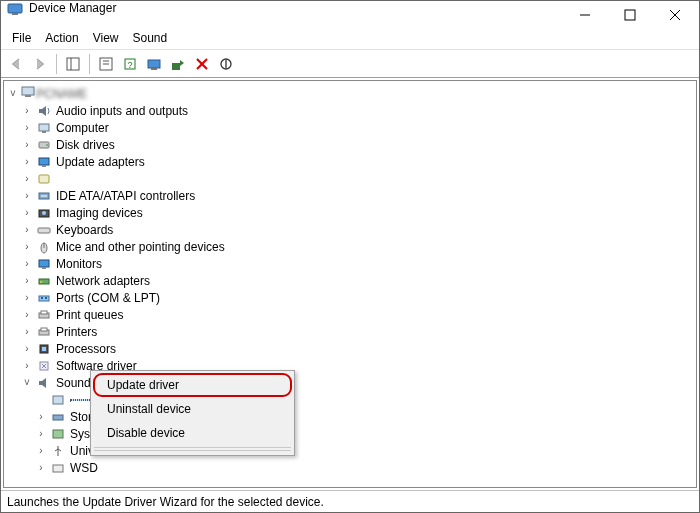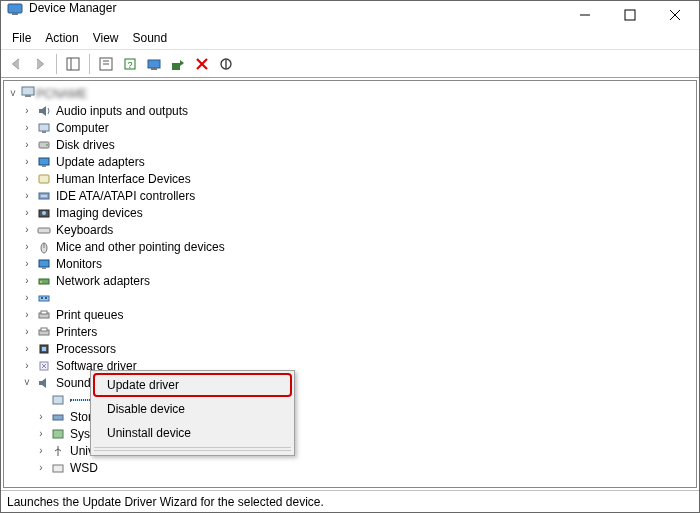--- a/index.html
+++ b/index.html
@@ -30,21 +30,21 @@
 .root .lbl { filter: blur(2.2px); color: #555; }
 .node { display: flex; align-items: center; height: 17px; padding-left: 14px; }
 .node .ic { width: 16px; height: 16px; margin: 0 4px 0 2px; display: flex; align-items: center; justify-content: center; }
 .sub { padding-left: 28px; }
 .sub .node { padding-left: 0; }
 .sel .lbl { background: #cde8ff; border: 1px dotted #555; padding: 0 20px 0 2px; }
 
 
 .ctx { position: absolute; left: 90px; top: 370px; width: 205px; background: #f0f0f0; border: 1px solid #a0a0a0; box-shadow: 2px 2px 4px rgba(0,0,0,0.25); padding: 2px; font-size: 12px; }
 .ctx .mi { padding: 5px 12px 5px 14px; }
-.ctx .mi.hl { border: 2.5px solid #c00; border-radius: 4px; padding: 3px 10px 3px 12px; }
+.ctx .mi.hl { border: 2.5px solid #c00; border-radius: 9px; padding: 3px 10px 3px 12px; }
 .ctx .sepline { height: 1px; background: #c8c8c8; margin: 2px 1px; }
 .ctx .mi.bold { font-weight: bold; }
 
 
 .status { height: 22px; border-top: 1px solid #c0c0c0; display: flex; align-items: center; padding: 0 6px; font-size: 12px; }
 
 
 svg { overflow: visible; }
 </style>
 </head>
@@ -198,21 +198,20 @@
           </span>
           <span class="lbl">Update adapters</span>
         </div>
         <div class="node">
           <span class="exp">›</span>
           <span class="ic">
             <svg width="14" height="14">
               <rect x="2" y="3" width="10" height="8" rx="1" fill="#eec" stroke="#a94"></rect>
             </svg>
           </span>
-          <span class="lbl">Human Interface Devices</span>
         </div>
         <div class="node">
           <span class="exp">›</span>
           <span class="ic">
             <svg width="14" height="14">
               <rect x="2" y="4" width="10" height="6" fill="#8ac" stroke="#468"></rect>
               <line x1="4" y1="7" x2="10" y2="7" stroke="#fff"></line>
             </svg>
           </span>
           <span class="lbl">IDE ATA/ATAPI controllers</span>
@@ -270,20 +269,21 @@
         </div>
         <div class="node">
           <span class="exp">›</span>
           <span class="ic">
             <svg width="14" height="14">
               <rect x="2" y="5" width="10" height="5" fill="#8cf" stroke="#469"></rect>
               <circle cx="5" cy="7" r="1" fill="#234"></circle>
               <circle cx="9" cy="7" r="1" fill="#234"></circle>
             </svg>
           </span>
+          <span class="lbl">Ports (COM &amp; LPT)</span>
         </div>
         <div class="node">
           <span class="exp">›</span>
           <span class="ic">
             <svg width="14" height="14">
               <rect x="2" y="5" width="10" height="5" fill="#ccc" stroke="#777"></rect>
               <rect x="4" y="3" width="6" height="3" fill="#fff" stroke="#777"></rect>
             </svg>
           </span>
           <span class="lbl">Print queues</span>
@@ -379,17 +379,17 @@
   </div>
 
   <div class="status">
     <span>Launches the Update Driver Wizard for the selected device.</span>
   </div>
 
 </div>
 
 <div class="ctx">
   <div class="mi hl">Update driver</div>
+  <div class="mi">Uninstall device</div>
   <div class="mi">Disable device</div>
-  <div class="mi">Uninstall device</div>
   <div class="sepline"></div>
   <div class="sepline"></div>
 </div>
 
 </body></html>

